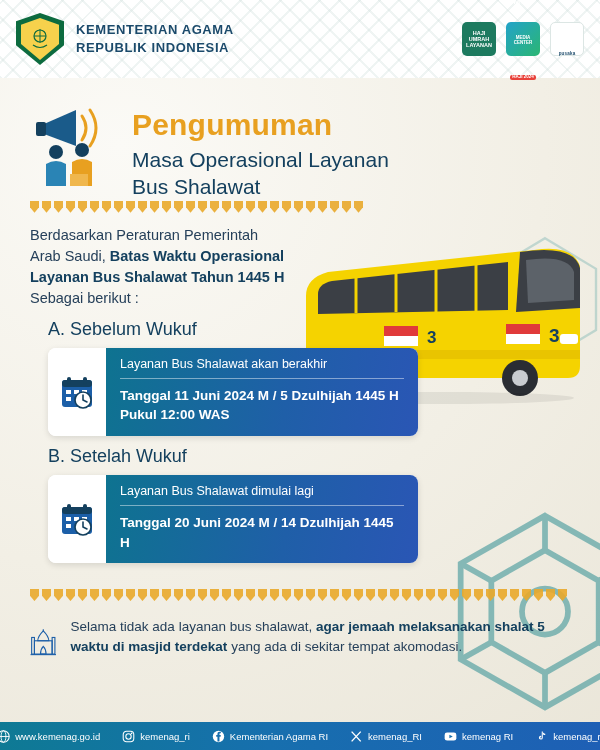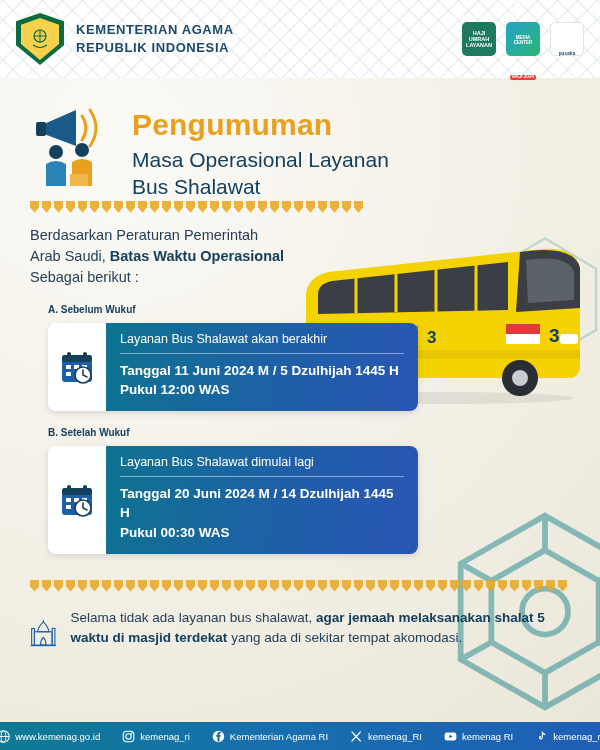--- a/index.html
+++ b/index.html
@@ -177,24 +177,24 @@
     right: 6px;
     top: 160px;
     width: 310px;
     height: 180px;
     z-index: 2;
   }
 
   
   .section { position: relative; z-index: 3; padding: 0 30px; }
   .sec-title {
-    font-size: 10px;
-    font-weight: bold;
+    font-size: 18px;
+    font-weight: normal;
     color: #14405e;
-    margin: 16px 0 8px 18px;
+    margin: 10px 0 8px 18px;
   }
   .card {
     display: flex;
     border-radius: 8px;
     overflow: hidden;
     box-shadow: 0 2px 6px rgba(0,0,0,.12);
     margin-left: 18px;
     width: 370px;
     background: #fff;
   }
@@ -391,20 +391,21 @@
         <i></i>
         <i></i>
         <i></i>
       </div>
 
     <div class="intro">
       <div>Berdasarkan Peraturan Pemerintah</div>
       <div>
         <span>Arab Saudi, </span><b>Batas Waktu Operasional</b>
       </div>
+      <div><b>Layanan Bus Shalawat Tahun 1445 H</b></div>
       <div>Sebagai berikut :</div>
     </div>
 
     <svg class="bus" viewBox="0 0 310 180">
 
       <path d="M22 130 L22 58 Q22 40 44 34 L250 12 Q288 6 296 28 L296 128 Q296 140 284 140 L34 140 Q22 140 22 130 Z" fill="#f5d300"></path>
 
       <path d="M236 14 Q290 6 296 30 L296 70 L232 74 Z" fill="#3b3f45"></path>
       <path d="M242 22 Q284 16 290 34 L290 62 L244 65 Z" fill="#5c6269"></path>
 
@@ -479,21 +480,20 @@
               <rect x="22" y="15" width="5" height="4"></rect>
                 <rect x="6" y="22" width="5" height="4"></rect>
             </g>
             <circle cx="23" cy="25" r="8" fill="#ffffff" stroke="#14405e" stroke-width="1.6"></circle>
             <path d="M23 20 L23 25 L27 27" stroke="#14405e" stroke-width="1.6" fill="none" stroke-linecap="round"></path>
           </svg>
         </div>
         <div class="card-body">
           <div class="card-head">Layanan Bus Shalawat dimulai lagi</div>
           <div class="card-line">Tanggal 20 Juni 2024 M / 14 Dzulhijah 1445 H</div>
-          <div class="card-line">Pukul 00:30 WAS</div>
         </div>
       </div>
     </div>
 
     <div class="orn-bottom" id="ornBot">
         <i></i>
         <i></i>
         <i></i>
         <i></i>
         <i></i>

